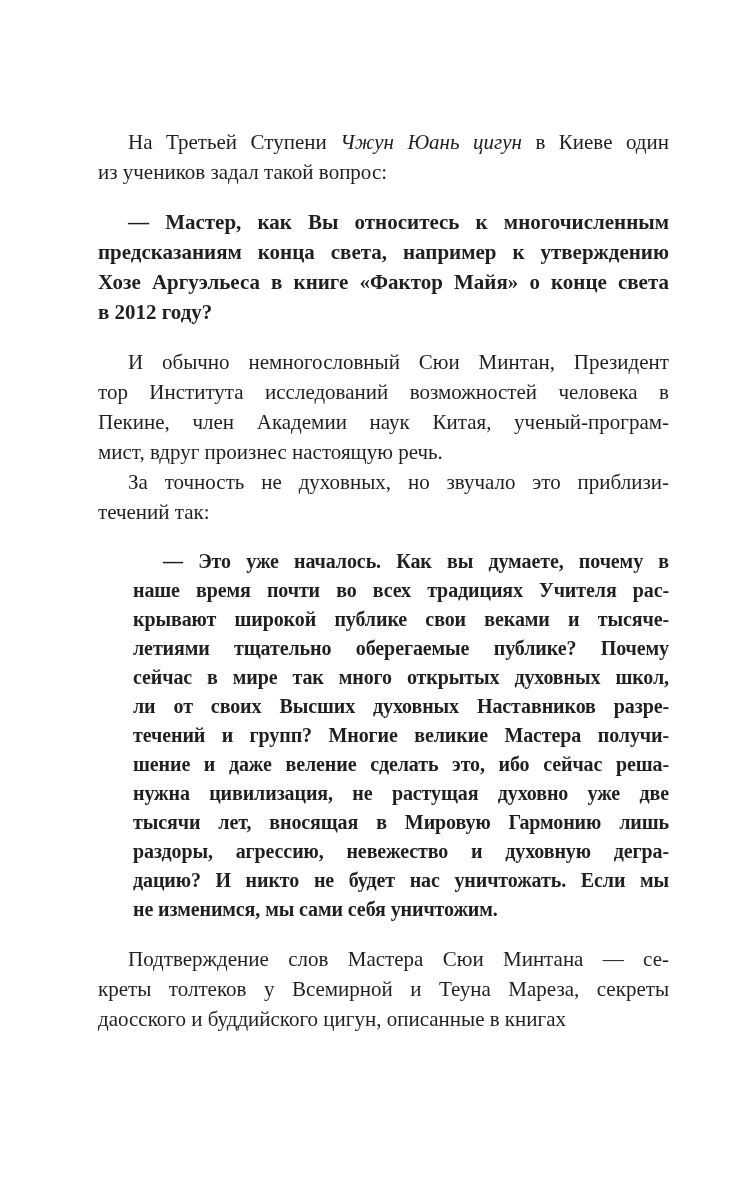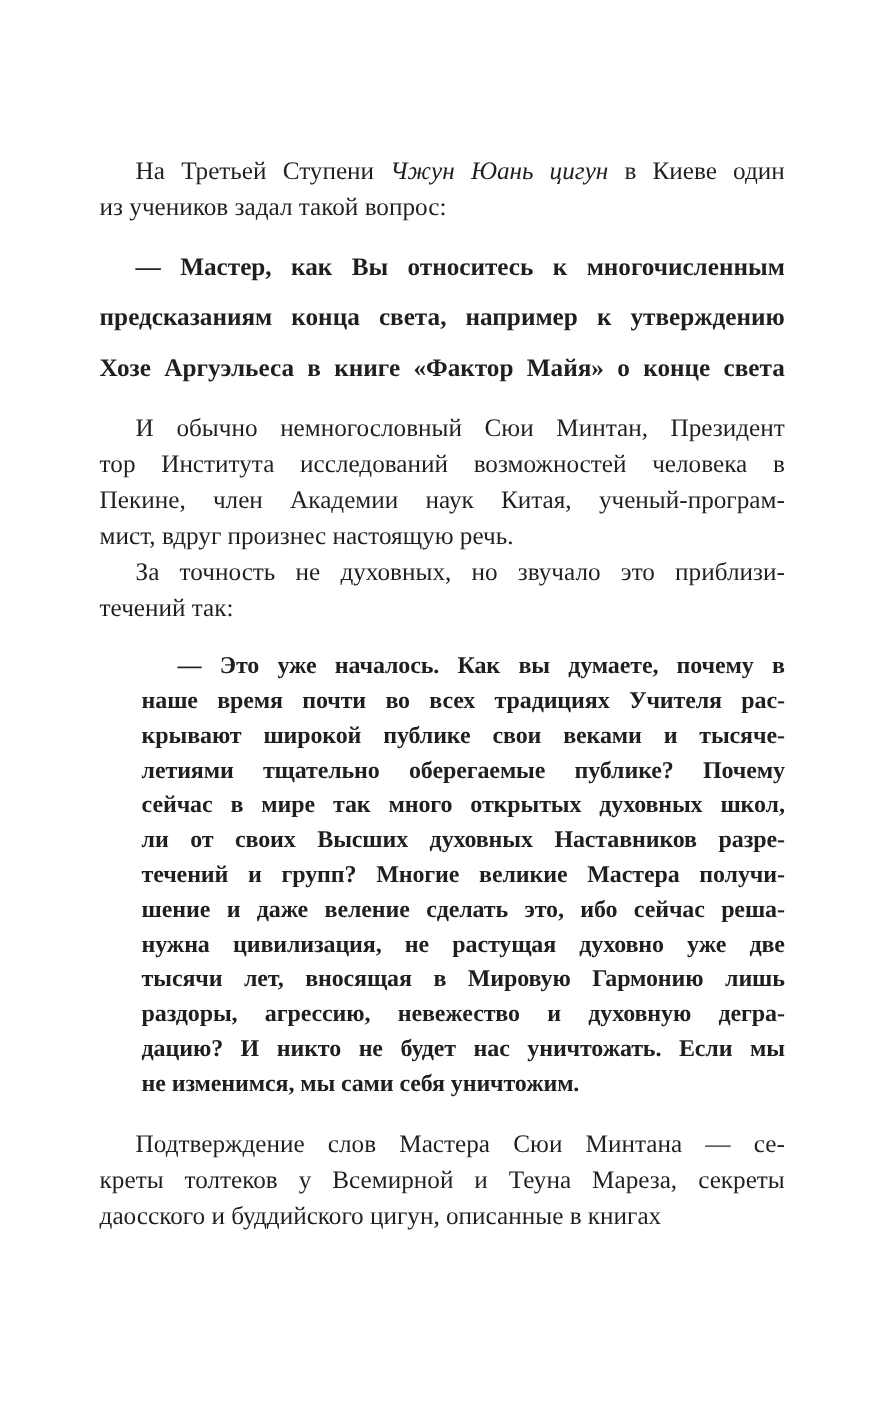--- a/index.html
+++ b/index.html
@@ -6,37 +6,37 @@
   .page {
     position: relative;
     width: 739px;
     height: 1182px;
     background: #ffffff;
     overflow: hidden;
     font-family: "Liberation Serif", "DejaVu Serif", serif;
   }
   .text-block {
     position: absolute;
-    left: 83px;
+    left: 98px;
     top: 127px;
     width: 571px;
     color: #1f1f1f;
     font-size: 21px;
   }
   .para { margin: 0; padding: 0; }
   .para.gap { margin-top: 20px; }
   .line {
     display: block;
     line-height: 30px;
     text-align: justify;
     text-align-last: justify;
   }
   .line.first { text-indent: 30px; }
   .line.last { text-align-last: left; }
-  .para.bold .line { font-weight: 700; margin-top: 12px; }
+  .para.bold .line { font-weight: 700; }
   .para.bold-quote { margin-left: 35px; }
   .para.bold-quote .line {
     font-weight: 700;
     line-height: 29px;
     font-size: 20px;
     letter-spacing: -0.1px;
   }
   .line i { font-style: italic; }
 </style>
 </head>
@@ -45,20 +45,21 @@
 <div class="page">
   <main class="text-block" id="text-block">
       <p class="para normal">
         <span class="line first">На Третьей Ступени <i>Чжун Юань цигун</i> в Киеве один</span>
         <span class="line last">из учеников задал такой вопрос:</span>
       </p>
       <p class="para bold gap">
         <span class="line first">— Мастер, как Вы относитесь к многочисленным</span>
         <span class="line">предсказаниям конца света, например к утверждению</span>
         <span class="line">Хозе Аргуэльеса в книге «Фактор Майя» о конце света</span>
+        <span class="line last">в 2012 году?</span>
       </p>
       <p class="para normal gap">
         <span class="line first">И обычно немногословный Сюи Минтан, Президент</span>
         <span class="line">тор Института исследований возможностей человека в</span>
         <span class="line">Пекине, член Академии наук Китая, ученый-програм-</span>
         <span class="line last">мист, вдруг произнес настоящую речь.</span>
       </p>
       <p class="para normal">
         <span class="line first">За точность не духовных, но звучало это приблизи-</span>
         <span class="line last">течений так:</span>

